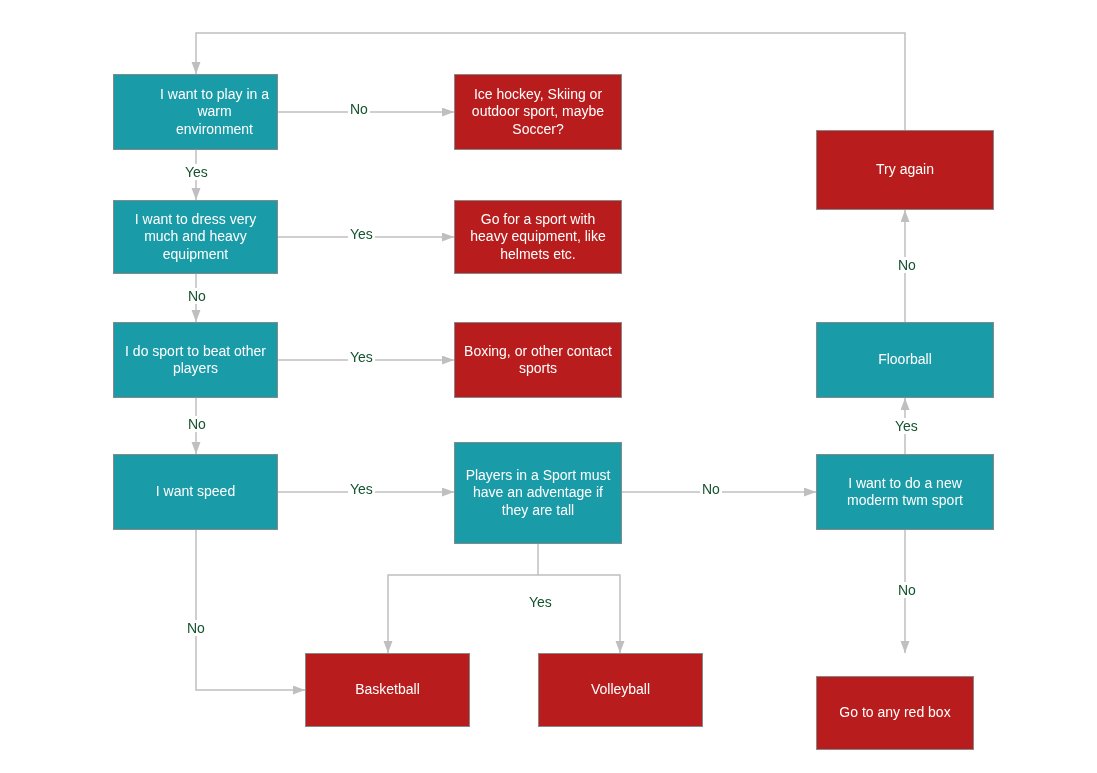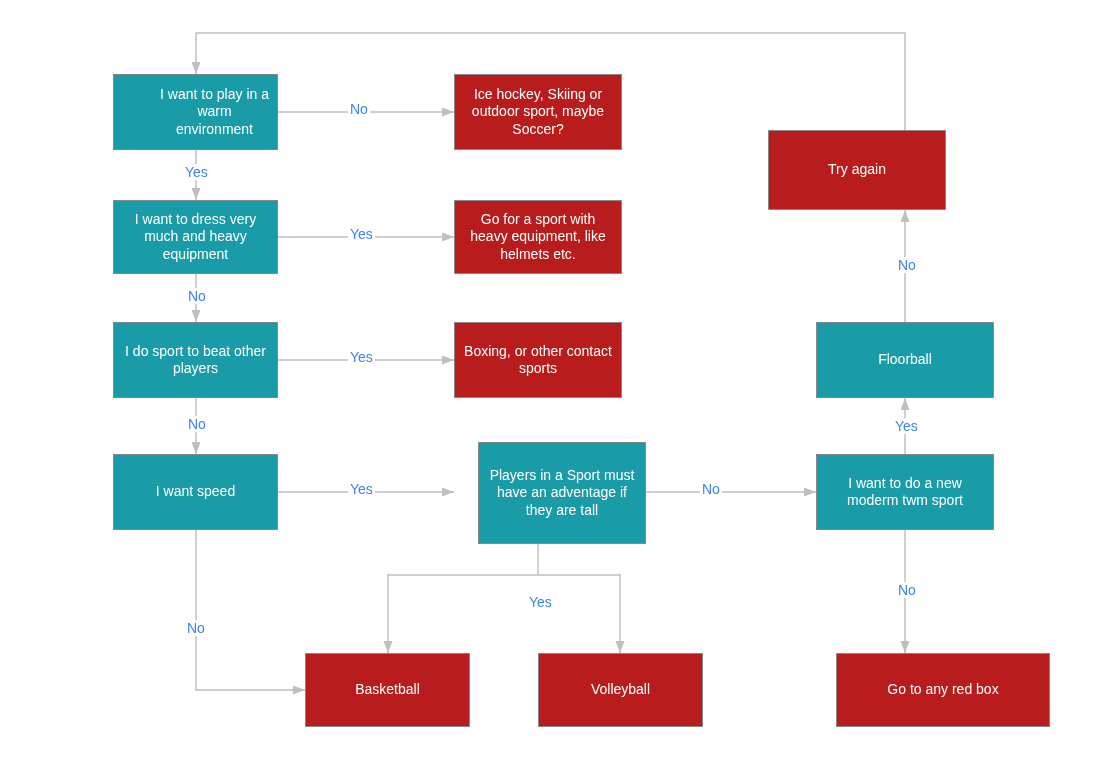--- a/index.html
+++ b/index.html
@@ -21,21 +21,21 @@
     justify-content: center;
     text-align: center;
     padding: 6px;
     box-sizing: border-box;
     border: 1px solid #888;
   }
   .teal { background: #1a9ba8; }
   .purple { background: #b91c1c; }
   .label {
     position: absolute;
-    color: #3b82f6;
+    color: #14532d;
     font-size: 14px;
     text-align: left;
     background: #ffffff;
     padding: 0 2px;
   }
   svg.wires {
     position: absolute;
     top: 0; left: 0;
     width: 1097px;
     height: 773px;
@@ -96,52 +96,52 @@
 <div class="box teal" style="left:113px; top:200px; width:165px; height:74px;">
     <span>I want to dress very much and heavy equipment</span>
   </div>
 <div class="box teal" style="left:113px; top:322px; width:165px; height:76px;">
     <span>I do sport to beat other players</span>
   </div>
 <div class="box teal" style="left:113px; top:454px; width:165px; height:76px;">
     <span>I want speed</span>
   </div>
 
-<div class="box teal" style="left:454px; top:442px; width:168px; height:102px;margin-left:24px;">
+<div class="box teal" style="left:454px; top:442px; width:168px; height:102px;">
     <span>Players in a  Sport must have an adventage if they are tall</span>
   </div>
 
 <div class="box teal" style="left:816px; top:454px; width:178px; height:76px;">
     <span>I want to do a new moderm twm sport</span>
   </div>
 <div class="box teal" style="left:816px; top:322px; width:178px; height:76px;">
     <span>Floorball</span>
   </div>
 
 <div class="box purple" style="left:454px; top:74px;  width:168px; height:76px;">
     <span>Ice hockey, Skiing or outdoor sport, maybe Soccer?</span>
   </div>
 <div class="box purple" style="left:454px; top:200px; width:168px; height:74px;">
     <span>Go for a sport with heavy equipment, like helmets etc.</span>
   </div>
 <div class="box purple" style="left:454px; top:322px; width:168px; height:76px;">
     <span>Boxing, or other contact sports</span>
   </div>
 
-<div class="box purple" style="left:768px; top:130px; width:178px; height:80px;">
+<div class="box purple" style="left:816px; top:130px; width:178px; height:80px;">
     <span>Try again</span>
   </div>
 
 <div class="box purple" style="left:305px; top:653px; width:165px; height:74px;">
     <span>Basketball</span>
   </div>
 <div class="box purple" style="left:538px; top:653px; width:165px; height:74px;">
     <span>Volleyball</span>
   </div>
-<div class="box purple" style="left:816px; top:653px; width:214px; height:74px;margin-left:20px;">
+<div class="box purple" style="left:816px; top:676px; width:158px; height:74px;">
     <span>Go to any red box</span>
   </div>
 
 <div class="label" style="left:348px; top:101px;">No</div>
 <div class="label" style="left:183px; top:164px;">Yes</div>
 
 <div class="label" style="left:348px; top:226px;">Yes</div>
 <div class="label" style="left:186px; top:288px;">No</div>
 
 <div class="label" style="left:348px; top:349px;">Yes</div>

